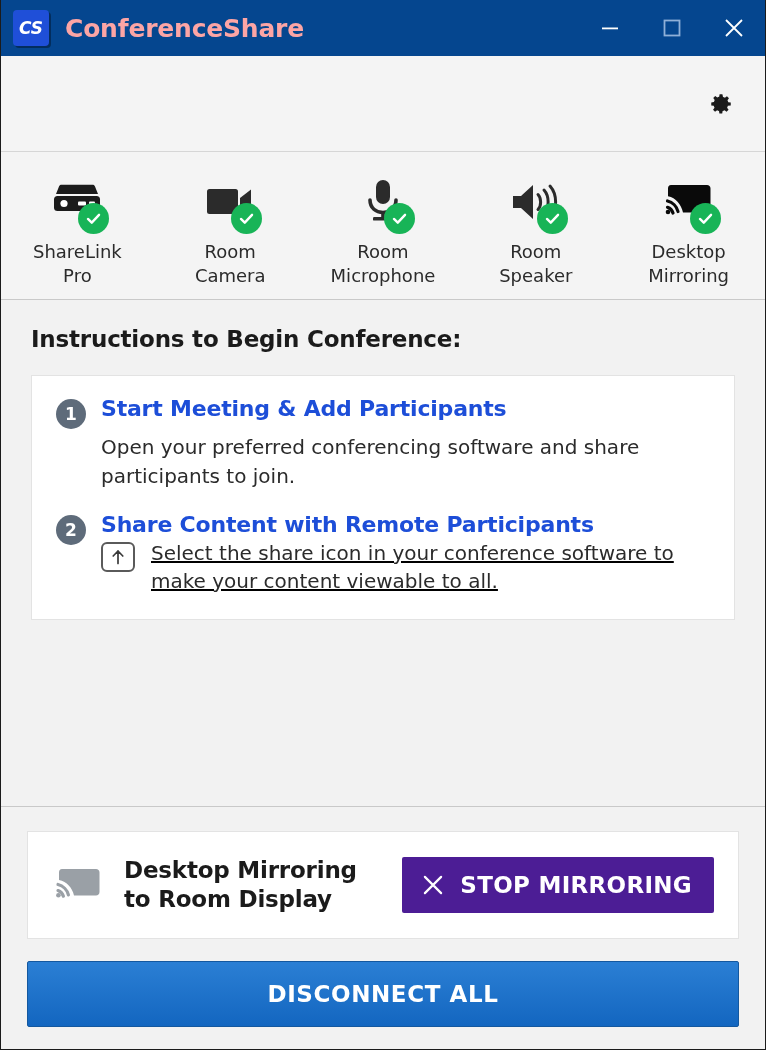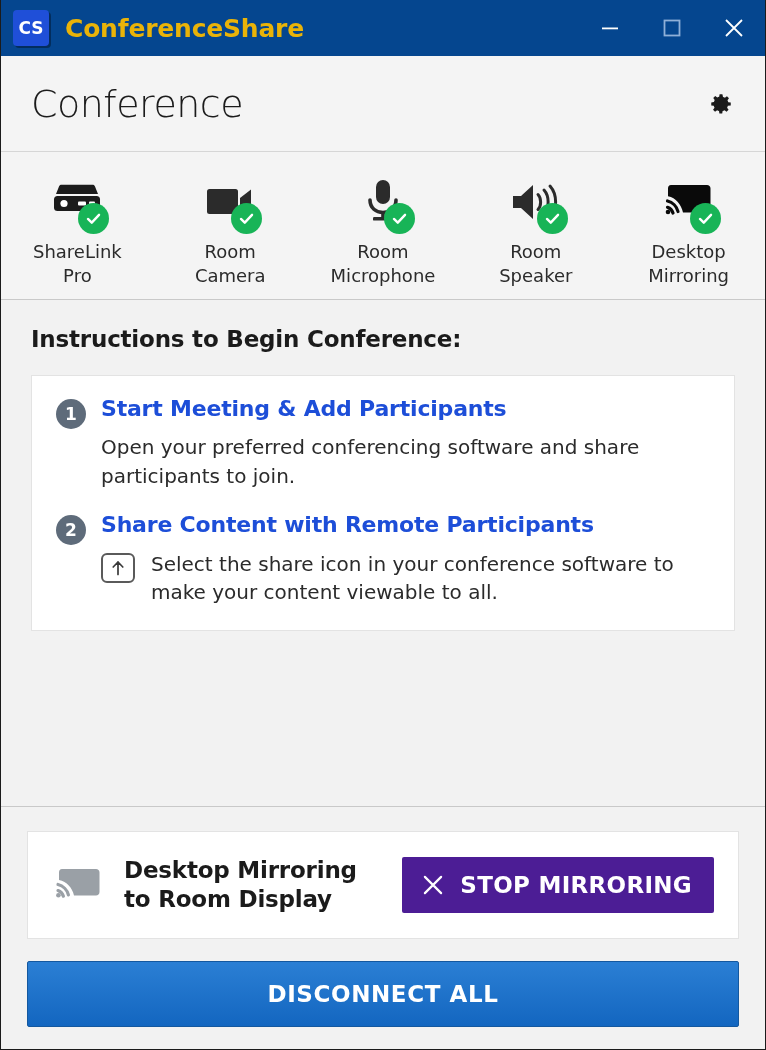--- a/index.html
+++ b/index.html
@@ -38,24 +38,25 @@
     margin-left: 12px;
     background: #1f4fd8;
     border-radius: 4px;
     box-shadow: 2px 2px 0 rgba(0,0,0,0.35);
     display: flex; align-items: center; justify-content: center;
     color: #ffffff;
     font-size: 17px;
     font-weight: bold;
     letter-spacing: 0px;
     font-family: "DejaVu Sans", "Liberation Sans", sans-serif;
+    font-style: italic;
   }
   .app-title {
     margin-left: 16px;
-    color: #eab308;
+    color: #fca5a5;
     font-size: 25px;
     font-weight: bold;
     letter-spacing: -0.2px;
   }
   .win-controls {
     margin-left: auto;
     display: flex;
     align-items: center;
     height: 100%;
   }
@@ -186,21 +187,21 @@
     margin-top: 11px;
     font-size: 20px;
     color: #2b2b2b;
     line-height: 1.42;
     font-weight: 400;
     max-width: 560px;
   }
   .step-desc-with-icon {
     display: flex;
     align-items: flex-start;
-    margin-top: 11px;
+    text-decoration: underline;
   }
   .share-icon-box {
     flex: 0 0 34px;
     width: 34px; height: 30px;
     border: 2px solid #5a5a5a;
     border-radius: 6px;
     display: flex;
     align-items: center;
     justify-content: center;
     margin-top: 3px;
@@ -297,21 +298,20 @@
       </div>
       <div class="win-btn">
         <svg width="24" height="24" viewBox="0 0 24 24">
           <path d="M4 4 L20 20 M20 4 L4 20" stroke="#ffffff" stroke-width="1.8" fill="none"></path>
         </svg>
       </div>
     </div>
   </div>
 
   <div class="page-header">
-    <div class="page-title">Conference</div>
     <div class="gear-btn">
       <svg width="26" height="26" viewBox="0 0 24 24">
         <path fill="#1b1b1b" d="M12 8.2a3.8 3.8 0 1 0 0 7.6 3.8 3.8 0 0 0 0-7.6zm0 5.9a2.1 2.1 0 1 1 0-4.2 2.1 2.1 0 0 1 0 4.2z"></path>
         <path fill="#1b1b1b" d="M21 13.3v-2.6l-2.3-.38a6.9 6.9 0 0 0-.72-1.74l1.36-1.9-1.84-1.84-1.9 1.36a6.9 6.9 0 0 0-1.74-.72L13.3 3h-2.6l-.38 2.3c-.61.17-1.2.41-1.74.72l-1.9-1.36-1.84 1.84 1.36 1.9c-.31.54-.55 1.13-.72 1.74L3 10.7v2.6l2.3.38c.17.61.41 1.2.72 1.74l-1.36 1.9 1.84 1.84 1.9-1.36c.54.31 1.13.55 1.74.72l.38 2.3h2.6l.38-2.3c.61-.17 1.2-.41 1.74-.72l1.9 1.36 1.84-1.84-1.36-1.9c.31-.54.55-1.13.72-1.74L21 13.3z"></path>
       </svg>
     </div>
   </div>
 
   <div class="device-strip">
 

